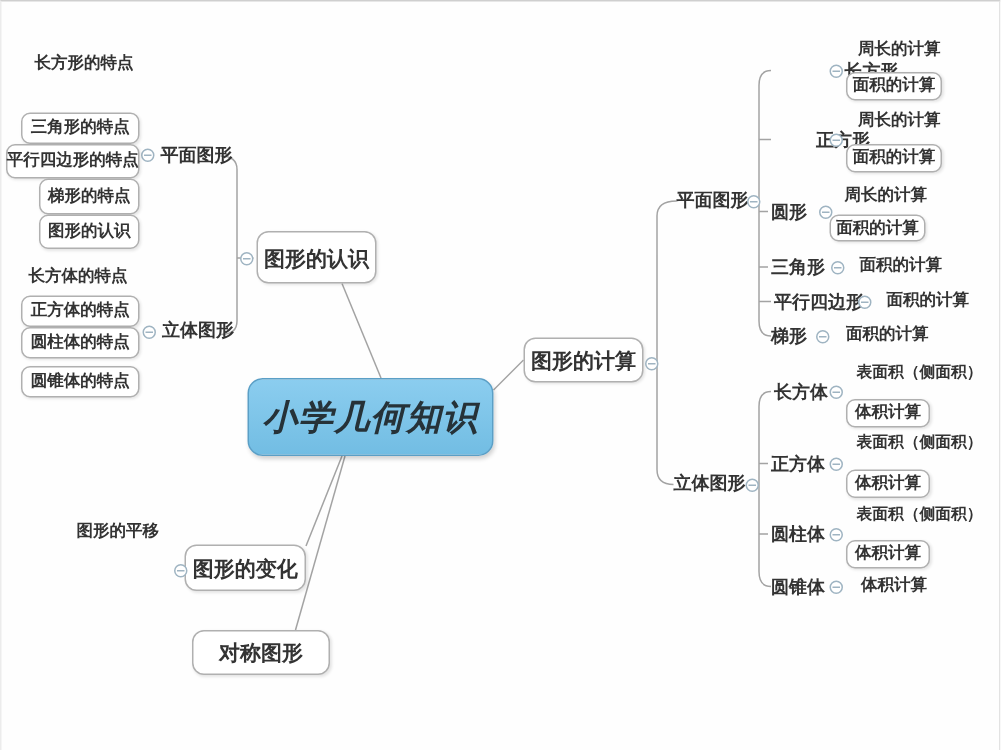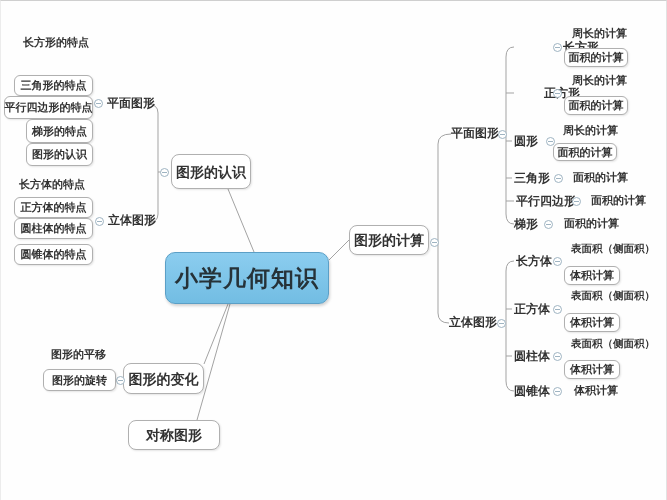--- a/index.html
+++ b/index.html
@@ -47,21 +47,21 @@
     <path d="M227,188 L253,251"></path>
     <path d="M328,259 L348,239"></path>
     <path d="M227,303 L203,363"></path>
     <path d="M229,303 L196,419"></path>
     <path d="M146,103 Q157,103 157,112 L157,213 Q157,222 146,222 M157,171 L168,171"></path>
     <path d="M450,133 Q437,133 437,143 L437,312 Q437,322 448,322"></path>
     <path d="M513,46 Q505,46 505,56 L505,213 Q505,223 513,223 M505,92 L513,92 M505,140 L511,140 M505,177 L511,177 M505,200 L513,200"></path>
     <path d="M513,260 Q505,260 505,270 L505,380 Q505,390 513,390 M505,308 L511,308 M505,355 L511,355"></path>
   </svg>
 
-  <div class="nd box center" style="left:164px;top:251px;width:164px;height:52px;">小学几何知识</div>
+  <div class="nd box center" style="left:164px;top:251px;width:164px;height:52px;font-style:italic;">小学几何知识</div>
 
   <div class="nd box bigbox" style="left:170px;top:153px;width:80px;height:35px;">图形的认识</div>
   <span class="collapse" style="left:159px;top:167px;"></span>
 
   <div class="nd t12" style="left:106px;top:96px;">平面图形</div>
   <span class="collapse" style="left:93px;top:98px;"></span>
 
   <div class="nd t11" style="left:22px;top:36px;">长方形的特点</div>
   <div class="nd box t11" style="left:13px;top:74px;width:79px;height:21px;">三角形的特点</div>
   <div class="nd box t11" style="left:3px;top:95px;width:89px;height:23px;">平行四边形的特点</div>
@@ -127,17 +127,16 @@
   <div class="nd t10" style="left:570px;top:337px;">表面积（侧面积）</div>
   <div class="nd box t11" style="left:563px;top:359px;width:56px;height:19px;">体积计算</div>
 
   <div class="nd t12" style="left:513px;top:384px;">圆锥体</div>
   <span class="collapse" style="left:552px;top:386px;"></span>
   <div class="nd t11" style="left:573px;top:384px;">体积计算</div>
 
   <div class="nd box bigbox" style="left:122px;top:362px;width:81px;height:31px;">图形的变化</div>
   <span class="collapse" style="left:115px;top:375px;"></span>
   <div class="nd t11" style="left:50px;top:348px;">图形的平移</div>
-  <div class="nd box t11" style="left:42px;top:368px;width:73px;height:22px;">图形的旋转</div>
 
   <div class="nd box bigbox" style="left:127px;top:419px;width:92px;height:30px;">对称图形</div>
 
 </div>
 
 </body></html>

